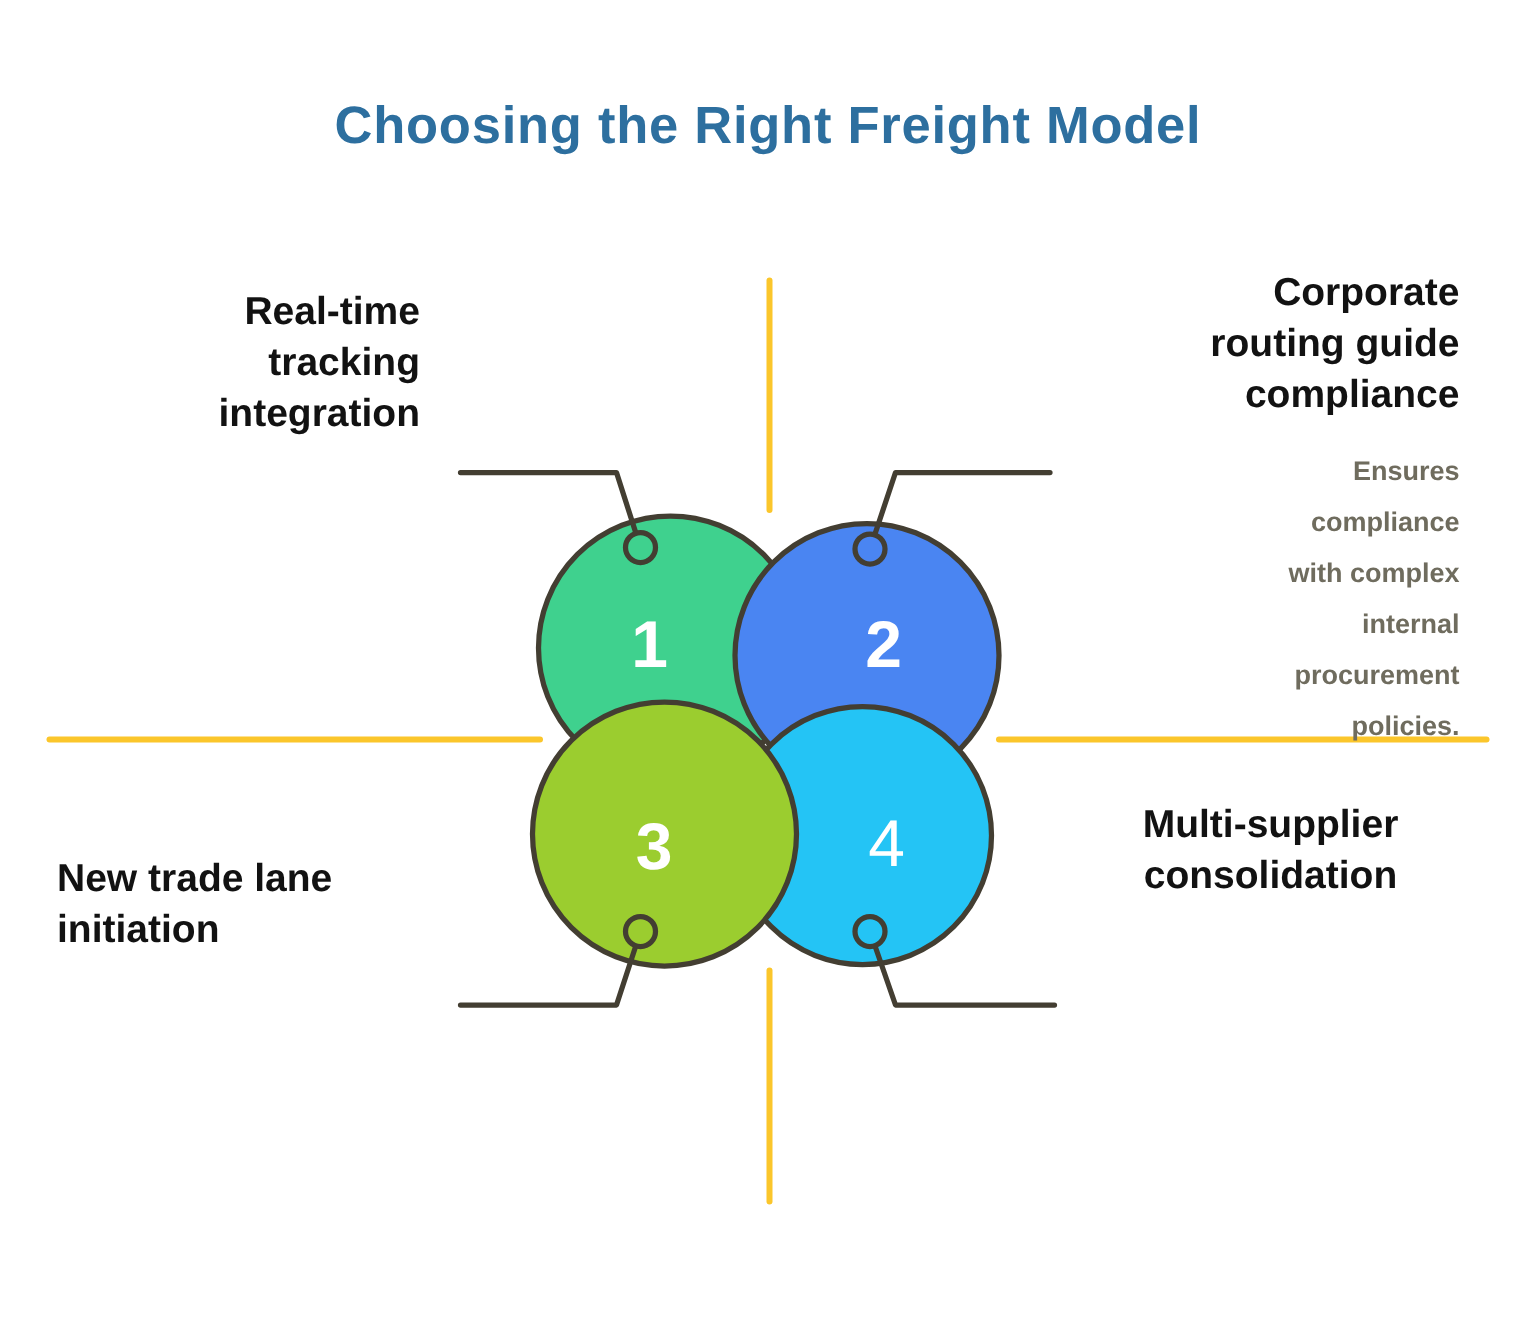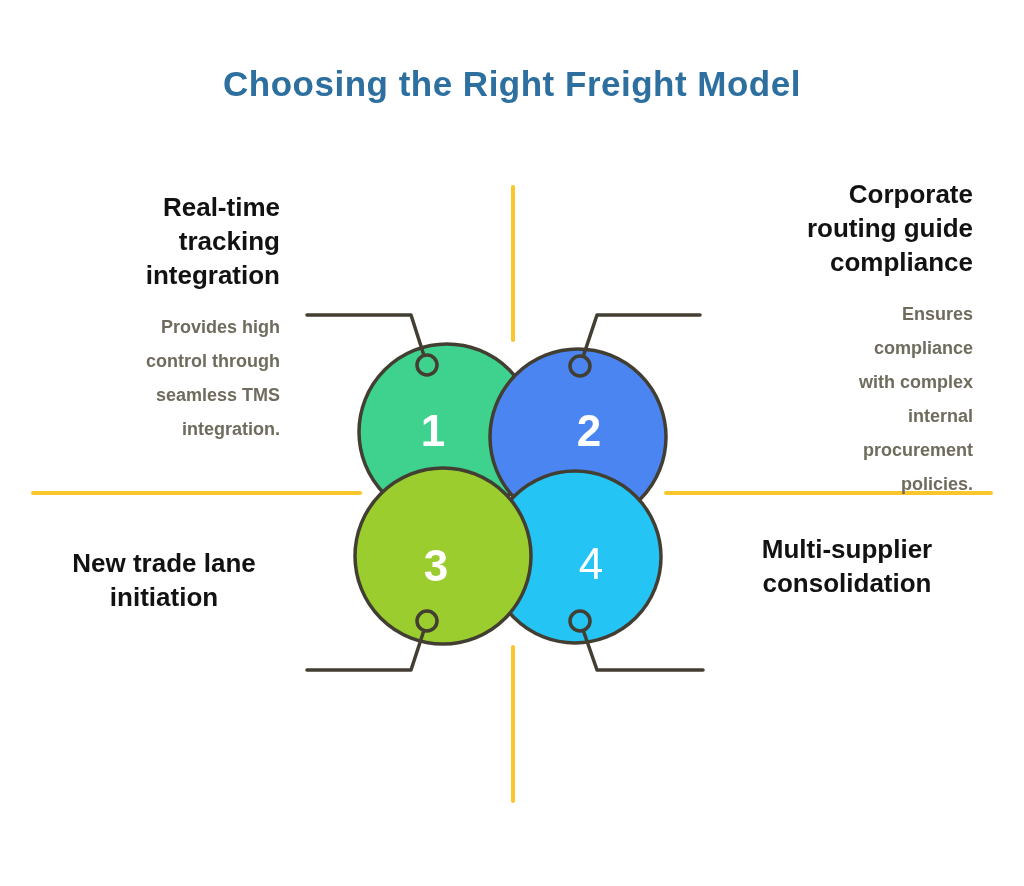--- a/index.html
+++ b/index.html
@@ -25,21 +25,21 @@
     font-weight: 700;
     letter-spacing: 0.5px;
     color: var(--title-blue, #2D6F9F);
   }
   .quadrant {
     position: absolute;
     width: 252px;
   }
   .q-tl { top: 190px; left: 28px;  text-align: right; }
   .q-tr { top: 156px; left: 721px; text-align: right; margin-top: 21px;  }
-  .q-bl { top: 546px; left: 38px;  text-align: center; }
+  .q-bl { top: 568px; left: 38px;  text-align: left; }
   .q-br { top: 532px; left: 721px; text-align: center;  }
   .q-heading {
     font-size: 26px;
     font-weight: 700;
     line-height: 34px;
     color: var(--heading-black, #121212);
     white-space: pre-line;
     margin: 0;
   }
   .q-body {
@@ -132,24 +132,20 @@
       <circle class="node fill-2" cx="580" cy="366" r="10"></circle>
       <circle class="node fill-3" cx="427" cy="621" r="10"></circle>
       <circle class="node fill-4" cx="580" cy="621" r="10"></circle>
     </g>
   </svg>
 
   <div class="quadrant q-tl">
     <h2 class="q-heading">Real-time
 tracking
 integration</h2>
-    <p class="q-body">Provides high
-control through
-seamless TMS
-integration.</p>
   </div>
 
   <div class="quadrant q-tr">
     <h2 class="q-heading">Corporate
 routing guide
 compliance</h2>
     <p class="q-body">Ensures
 compliance
 with complex
 internal

